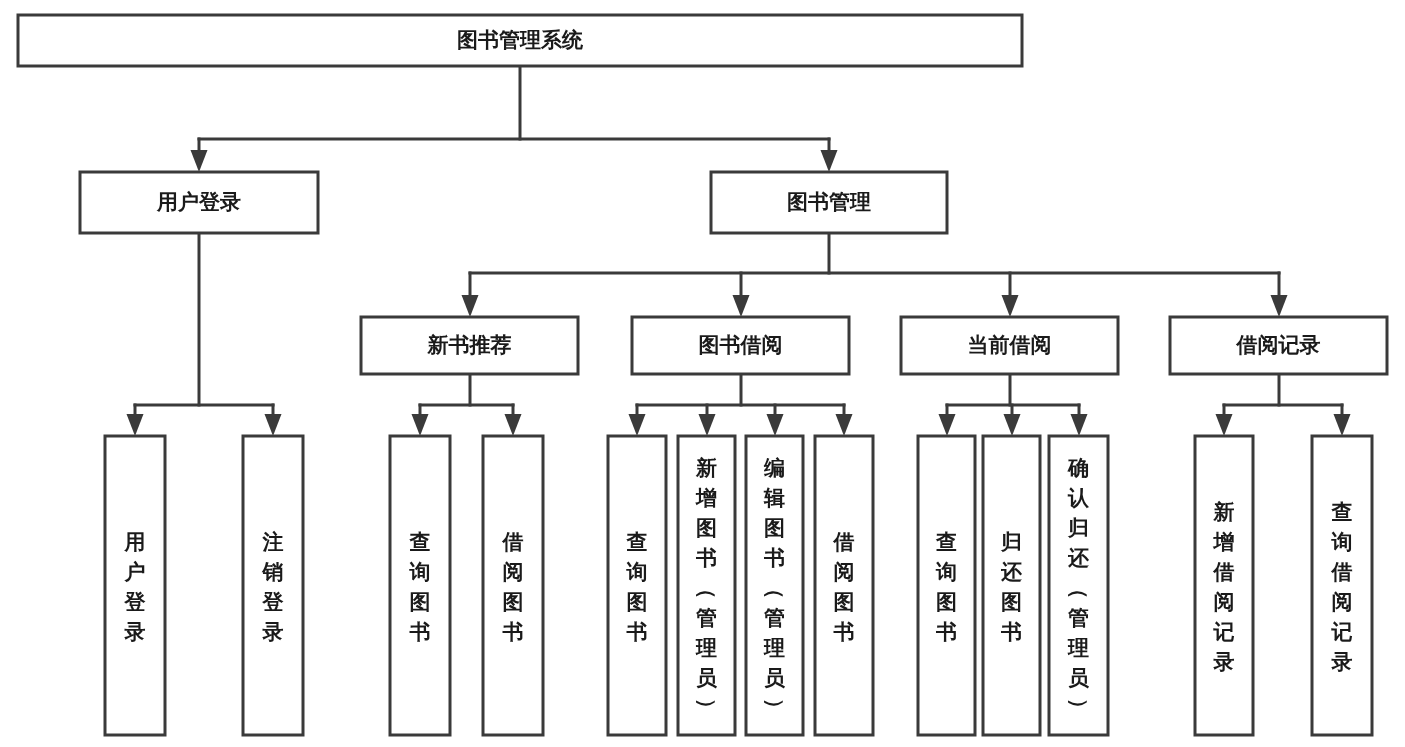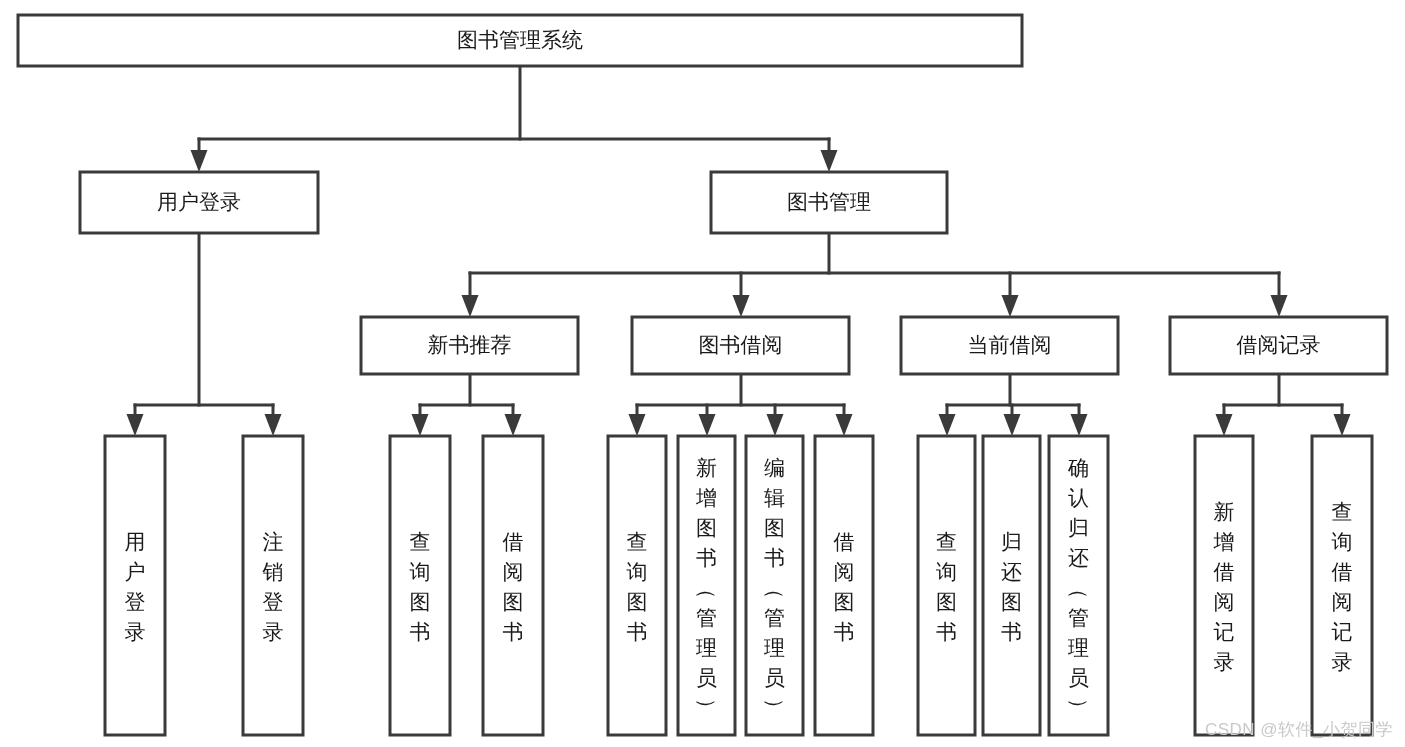--- a/index.html
+++ b/index.html
@@ -13,20 +13,21 @@
     font-family: "Liberation Sans", "DejaVu Sans", sans-serif;
     overflow: hidden;
     position: relative;
   }
   #diagram-root {
     position: absolute;
     left: 0;
     top: 0;
     width: 1405px;
     height: 747px;
+    font-weight: bold;
   }
   svg.flow {
     display: block;
     width: 1405px;
     height: 747px;
   }
   .node-rect {
     fill: #ffffff;
     stroke: #3a3a3a;
     stroke-width: 3;
@@ -285,14 +286,13 @@
             <text x="1342" y="518.9" class="node-label-vert">查</text>
             <text x="1342" y="548.9" class="node-label-vert">询</text>
             <text x="1342" y="578.9" class="node-label-vert">借</text>
             <text x="1342" y="608.9" class="node-label-vert">阅</text>
             <text x="1342" y="638.9" class="node-label-vert">记</text>
             <text x="1342" y="668.9" class="node-label-vert">录</text>
           </g>
         </g>
       </g>
   </svg>
-  <div class="watermark">CSDN @软件_小贺同学</div>
 </div>
 
 </body></html>

